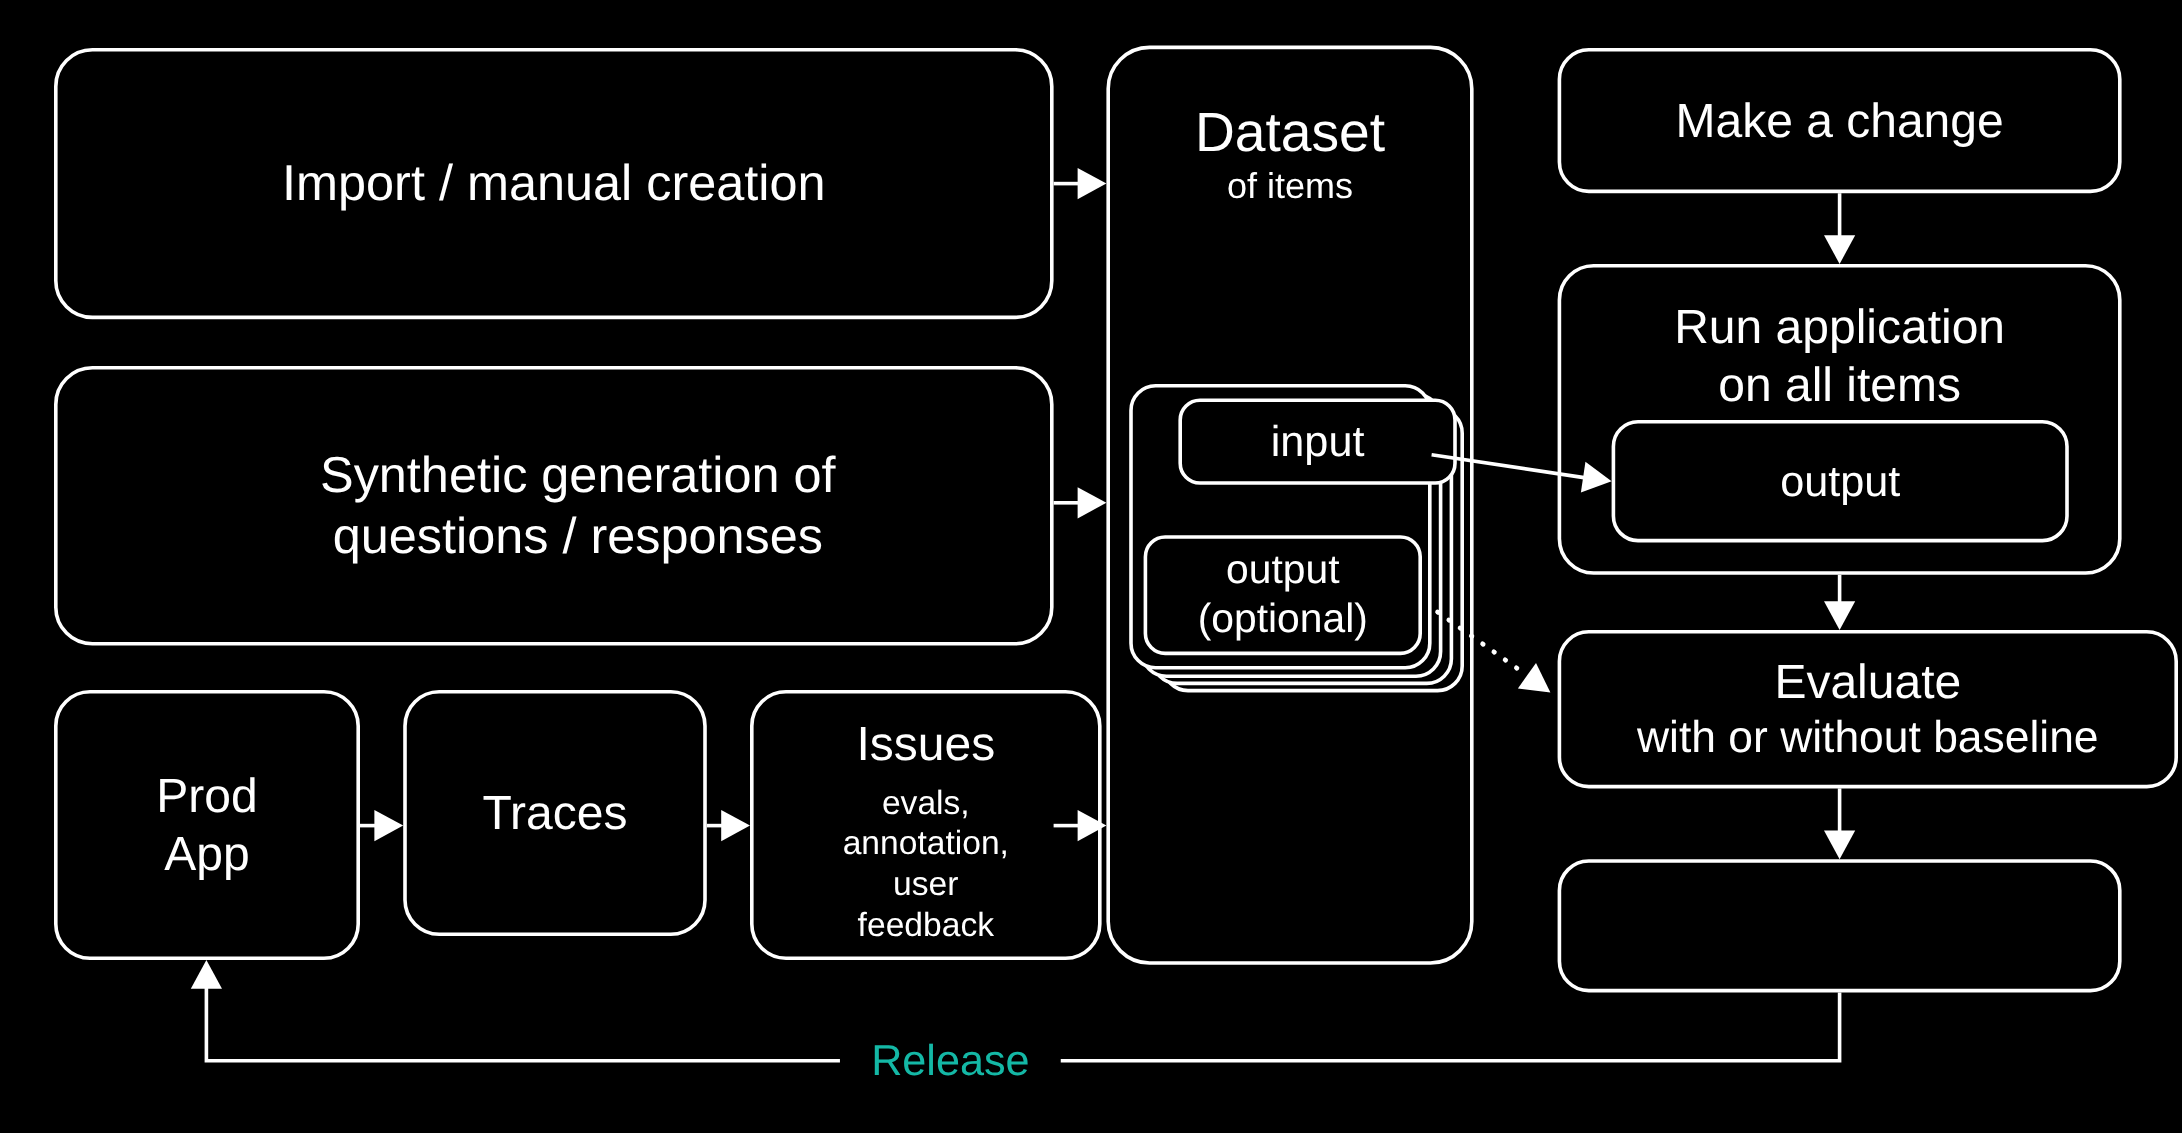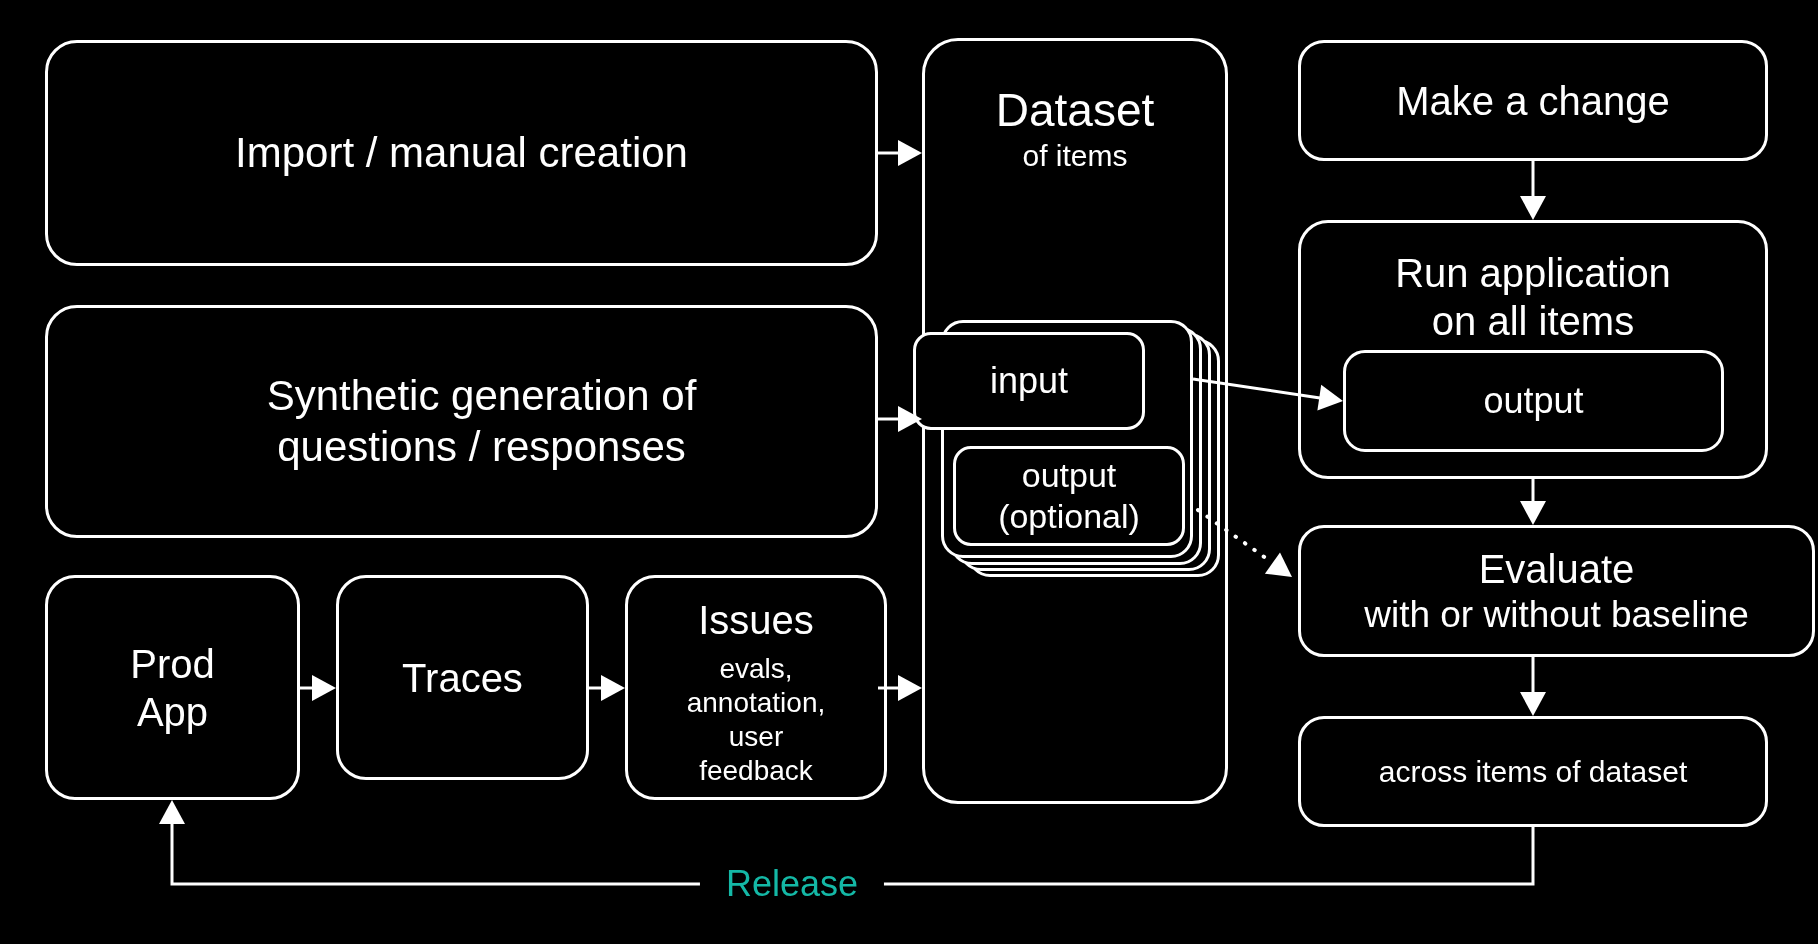--- a/index.html
+++ b/index.html
@@ -98,39 +98,39 @@
 
   <div class="box r30 t40" style="left:45px; top:575px; width:255px; height:225px;">
     <div>Prod</div>
     <div>App</div>
   </div>
 
   <div class="box r30 t40" style="left:336px; top:575px; width:253px; height:205px;">
     <div>Traces</div>
   </div>
 
-  <div class="box r30 top-align" style="left:625px; top:575px; width:262px; height:225px; padding-top:18px;">
+  <div class="box r30 top-align" style="left:625px; top:575px; width:293px; height:225px; padding-top:18px;">
     <div class="t40">Issues</div>
     <div class="t28 mt8">evals,</div>
     <div class="t28">annotation,</div>
     <div class="t28">user</div>
     <div class="t28">feedback</div>
   </div>
 
   <div class="box r36 top-align" style="left:922px; top:38px; width:306px; height:766px; padding-top:42px;">
     <div class="t46">Dataset</div>
     <div class="t30">of items</div>
   </div>
 
   <div class="ghost" style="left:968px; top:339px; width:252px; height:238px;"></div>
   <div class="ghost" style="left:959px; top:333px; width:252px; height:238px;"></div>
   <div class="ghost" style="left:950px; top:327px; width:252px; height:238px;"></div>
   <div class="box r22" style="left:941px; top:320px; width:252px; height:238px;"></div>
 
-  <div class="box r18 t36" style="left:913px; top:332px; width:232px; height:98px;">
+  <div class="box r18 t36" style="left:982px; top:332px; width:232px; height:72px;">
     <div>input</div>
   </div>
 
   <div class="box r18 t34" style="left:953px; top:446px; width:232px; height:100px;">
     <div>output</div>
     <div>(optional)</div>
   </div>
 
   <div class="box r26 t40" style="left:1298px; top:40px; width:470px; height:121px;align-items:center;">
     <div>Make a change</div>
@@ -144,21 +144,20 @@
   <div class="box r22 t36" style="left:1343px; top:350px; width:381px; height:102px;">
     <div>output</div>
   </div>
 
   <div class="box r26" style="left:1298px; top:525px; width:517px; height:132px;">
     <div class="t40">Evaluate</div>
     <div class="t29">with or without baseline</div>
   </div>
 
   <div class="box r26" style="left:1298px; top:716px; width:470px; height:111px;">
-    <div class="t30">across items of dataset</div>
   </div>
 
   <svg id="arrows" width="1818" height="944" viewBox="0 0 1818 944">
 
     <g>
       <line x1="878" y1="153" x2="900" y2="153"></line>
       <polygon points="922,153 898,140 898,166"></polygon>
     </g>
 
     <g>

